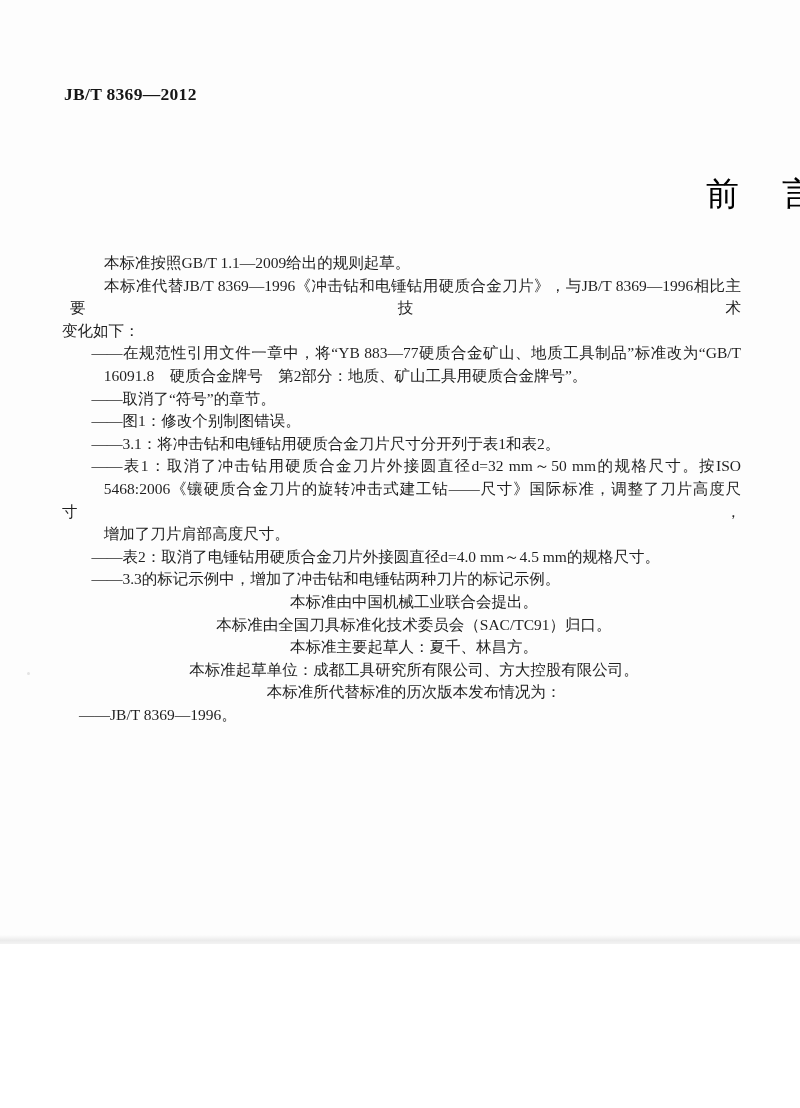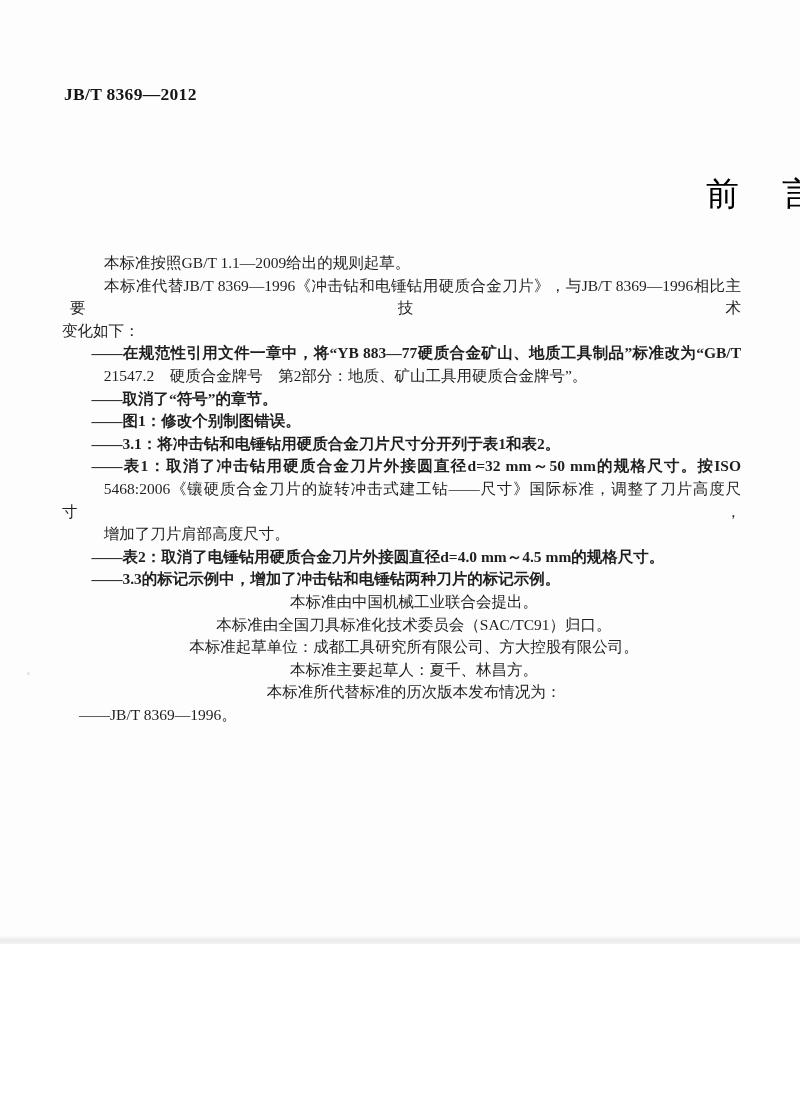--- a/index.html
+++ b/index.html
@@ -66,21 +66,21 @@
     left: 62px;
     top: 252px;
     width: 679px;
     font-size: 15.5px;
     line-height: 22.6px;
     text-align: left;
   }
   .line { white-space: normal; }
   .para   { text-indent: 2.2em; margin-left: 8px; }
   .flush  { text-indent: 0; }
-  .dash   { text-indent: 1.9em; font-weight: bold; }
+  .dash   { text-indent: 1.9em; }
   .cont   { text-indent: 2.7em; }
   .para15 { text-indent: 1.6em; text-align: center; }
   .dash15 { text-indent: 1.1em; }
   .fill {
     text-align: justify;
     text-align-last: justify;
   }
   #watermark {
     position: absolute;
     left: 370px;
@@ -101,33 +101,33 @@
 
   <div id="doc-number">JB/T 8369—2012</div>
 
   <h1 id="page-title" style="margin:0; font-size:33px;">前　言</h1>
 
   <div id="foreword">
       <div class="line para">本标准按照GB/T 1.1—2009给出的规则起草。</div>
       <div class="line para fill">本标准代替JB/T 8369—1996《冲击钻和电锤钻用硬质合金刀片》，与JB/T 8369—1996相比主要技术</div>
       <div class="line flush">变化如下：</div>
       <div class="line dash fill">——在规范性引用文件一章中，将“YB 883—77硬质合金矿山、地质工具制品”标准改为“GB/T</div>
-      <div class="line cont">21547.2　硬质合金牌号　第2部分：地质、矿山工具用硬质合金牌号”。</div>
+      <div class="line cont">16091.8　硬质合金牌号　第2部分：地质、矿山工具用硬质合金牌号”。</div>
       <div class="line dash">——取消了“符号”的章节。</div>
       <div class="line dash">——图1：修改个别制图错误。</div>
       <div class="line dash">——3.1：将冲击钻和电锤钻用硬质合金刀片尺寸分开列于表1和表2。</div>
       <div class="line dash fill">——表1：取消了冲击钻用硬质合金刀片外接圆直径d=32 mm～50 mm的规格尺寸。按ISO</div>
       <div class="line cont fill">5468:2006《镶硬质合金刀片的旋转冲击式建工钻——尺寸》国际标准，调整了刀片高度尺寸，</div>
       <div class="line cont">增加了刀片肩部高度尺寸。</div>
       <div class="line dash">——表2：取消了电锤钻用硬质合金刀片外接圆直径d=4.0 mm～4.5 mm的规格尺寸。</div>
       <div class="line dash">——3.3的标记示例中，增加了冲击钻和电锤钻两种刀片的标记示例。</div>
       <div class="line para15">本标准由中国机械工业联合会提出。</div>
       <div class="line para15">本标准由全国刀具标准化技术委员会（SAC/TC91）归口。</div>
+      <div class="line para15">本标准主要起草人：夏千、林昌方。</div>
       <div class="line para15">本标准起草单位：成都工具研究所有限公司、方大控股有限公司。</div>
-      <div class="line para15">本标准主要起草人：夏千、林昌方。</div>
       <div class="line para15">本标准所代替标准的历次版本发布情况为：</div>
       <div class="line dash15">——JB/T 8369—1996。</div>
     </div>
 
   <div id="watermark" style="color: rgb(235, 235, 235);">bzxz.net</div>
 
   <div class="edge-right"></div>
   <div class="edge-bottom"></div>
   <div class="speck" id="speck1"></div>
   <div class="speck" id="speck2"></div>

